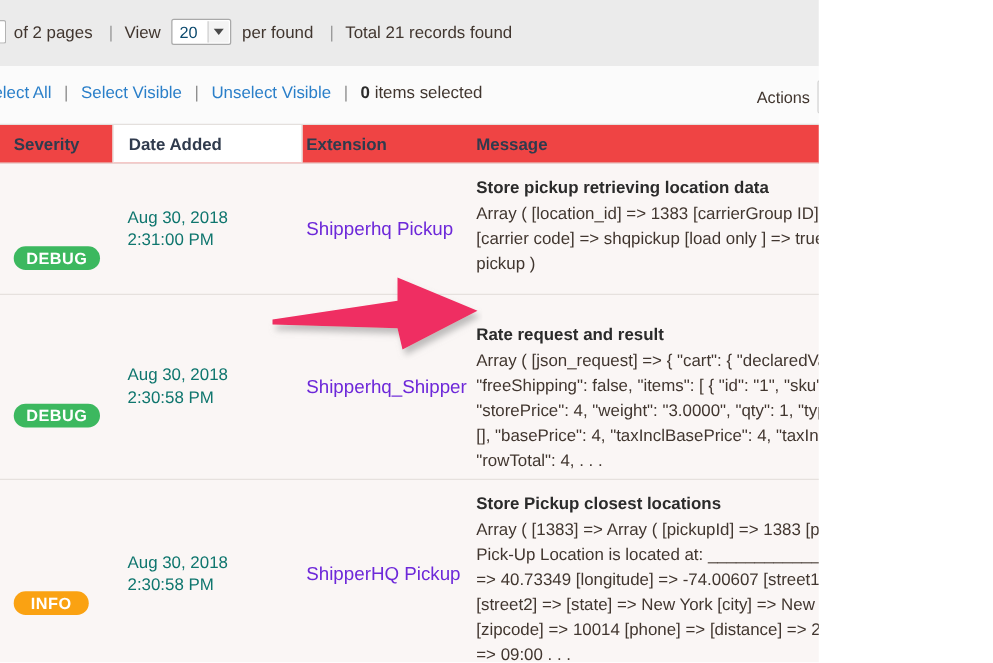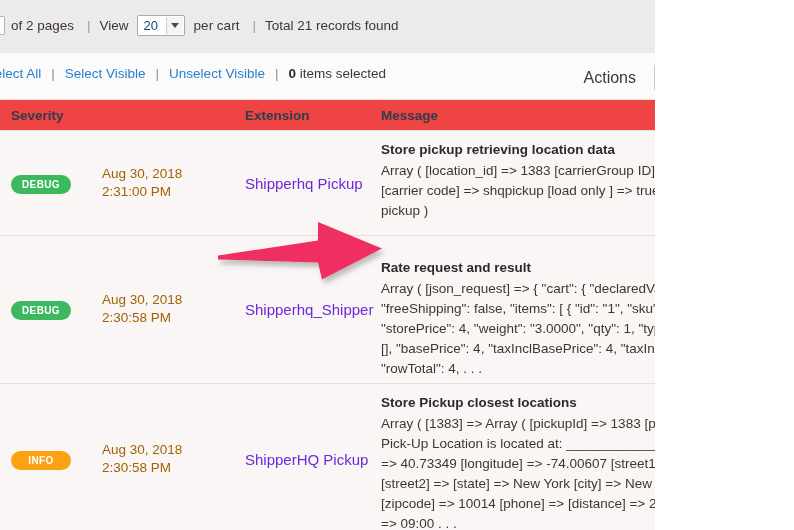--- a/index.html
+++ b/index.html
@@ -124,23 +124,23 @@
   .sel-count b { color: #2b2b2b; }
 
   .actions-wrap {
     position: absolute;
     right: 0;
     top: 11px;
     display: flex;
     align-items: center;
   }
   .actions-label {
-    font-size: 16px;
+    font-size: 13px;
     color: #41362f;
-    margin-right: 18px;
+    margin-right: 6px;
   }
   .actions-select {
     width: 140px;
     height: 27px;
     background: #ffffff;
     border: 1px solid #c9c9c9;
     border-radius: 2px;
     box-sizing: border-box;
   }
 
@@ -194,28 +194,29 @@
 
   .badge {
     display: inline-flex;
     align-items: center;
     justify-content: center;
     min-width: 60px;
     height: 19px;
     padding: 0 10px;
     border-radius: 10px;
     color: #ffffff;
-    font-size: 10px;
+    font-size: 13px;
     font-weight: bold;
     letter-spacing: 0.4px;
     box-sizing: border-box;
+    margin-top: 23px;
   }
   .date-text {
     font-size: 13.5px;
-    color: #a16207;
+    color: #0f766e;
     line-height: 18px;
     white-space: nowrap;
   }
   .ext-text {
     font-size: 15px;
     color: #6d28d9;
     white-space: nowrap;
   }
   .msg-title {
     font-size: 13.5px;
@@ -251,21 +252,21 @@
       <div class="page-input"></div>
       <span class="pager-text">of 2 pages</span>
       <span class="pager-sep">|</span>
       <span class="view-label">View</span>
       <div class="per-page-select">
         <span>20</span>
         <span class="caret-box">
             <span class="caret-down"></span>
           </span>
       </div>
-      <span class="pager-text">per cart</span>
+      <span class="pager-text">per found</span>
       <span class="pager-sep">|</span>
       <span class="pager-text">Total 21 records found</span>
     </div>
   </div>
 
   <div class="select-band">
     <div class="select-row">
       <span class="link">select All</span>
       <span class="sel-sep">|</span>
       <span class="link">Select Visible</span>
@@ -276,20 +277,21 @@
     </div>
     <div class="actions-wrap">
       <span class="actions-label">Actions</span>
       <div class="actions-select"></div>
     </div>
   </div>
 
   <div class="grid">
     <div class="thead">
       <div class="th th-severity">Severity</div>
+      <div class="th th-date active">Date Added</div>
       <div class="th th-extension">Extension</div>
       <div class="th th-message">Message</div>
     </div>
     <div id="rows-container">
         <div class="trow" style="height: 105px;">
           <div class="cell c-severity" style="top: 42.5px;"><span class="badge" style="background: rgb(60, 184, 95);">DEBUG</span></div>
           <div class="cell c-date" style="top: 33.5px;">
             <div class="date-text">Aug 30, 2018</div>
             <div class="date-text">2:31:00 PM</div>
           </div>

